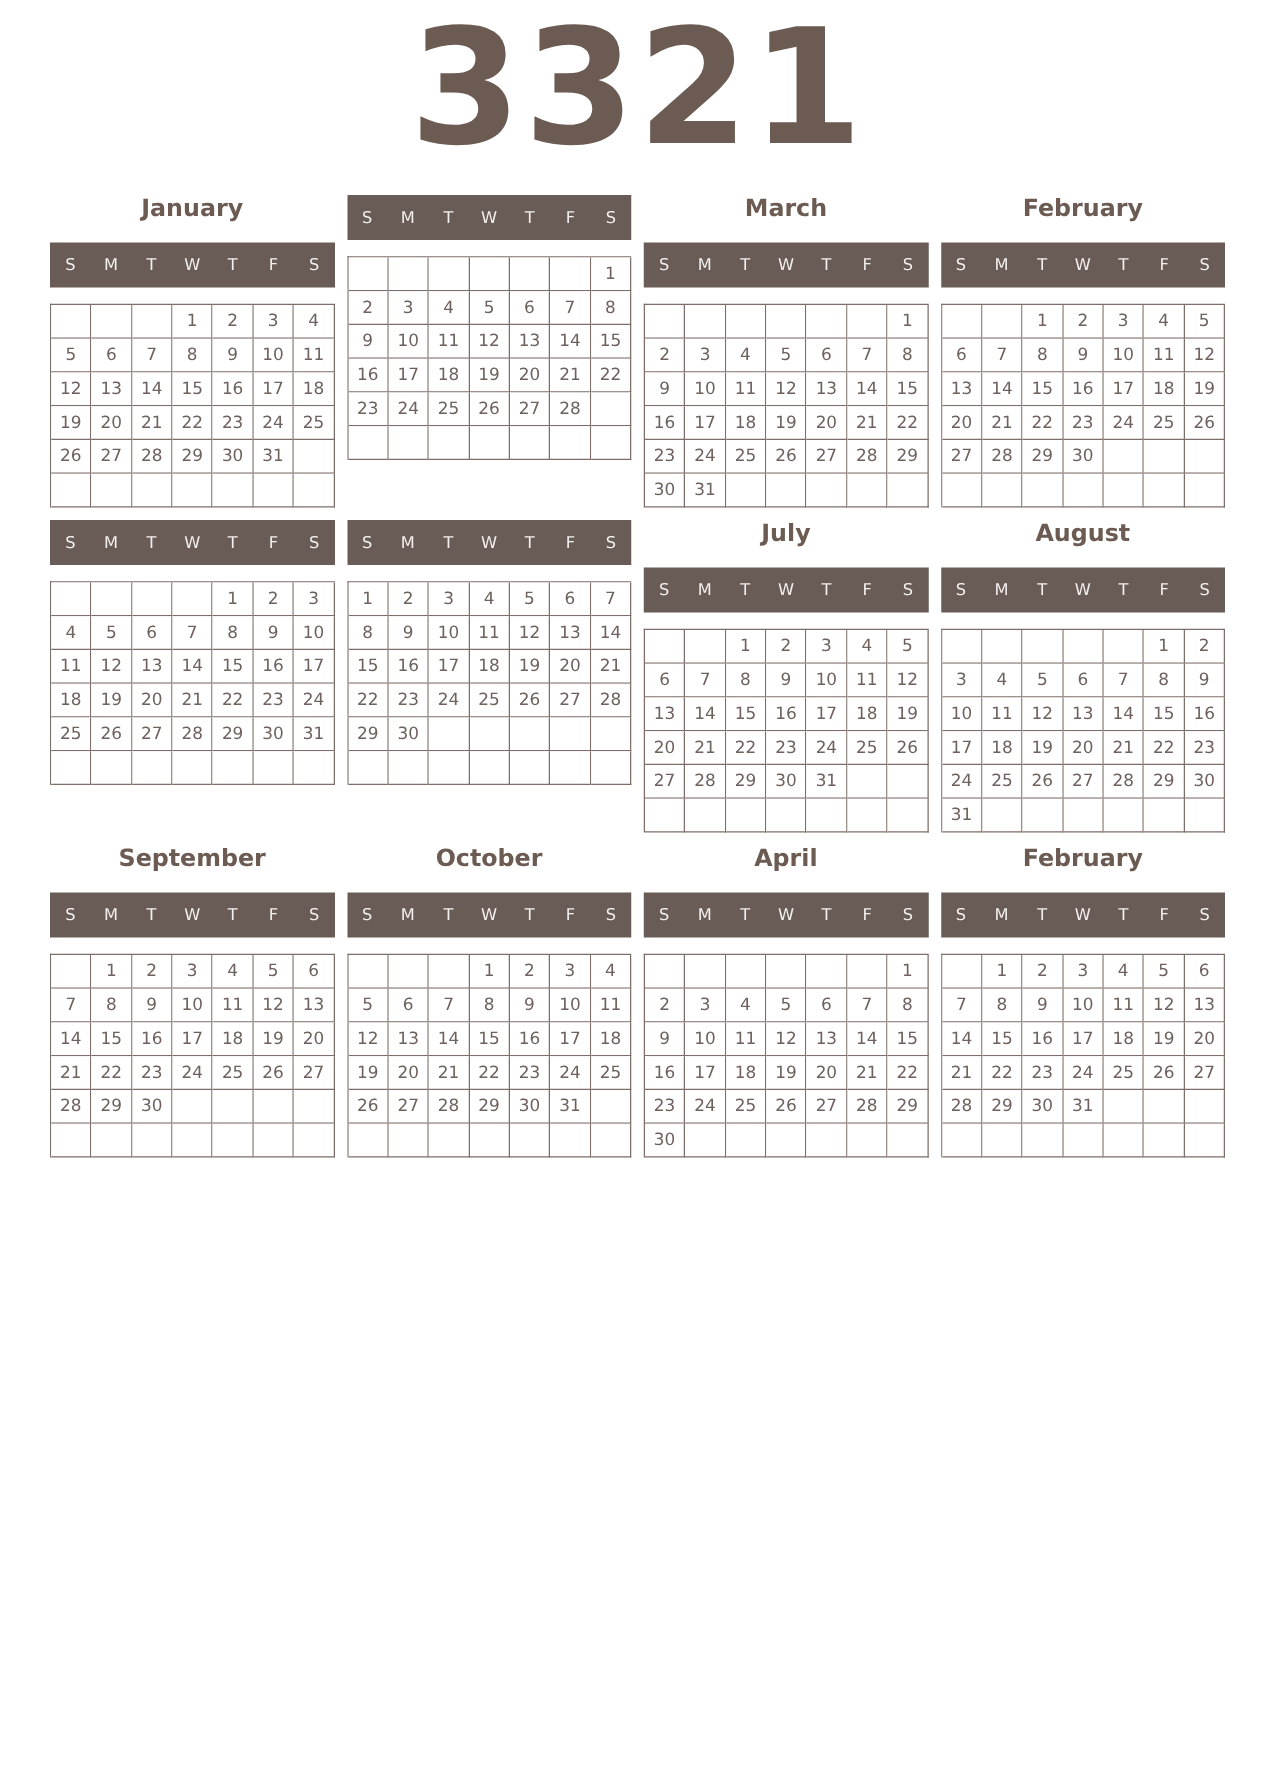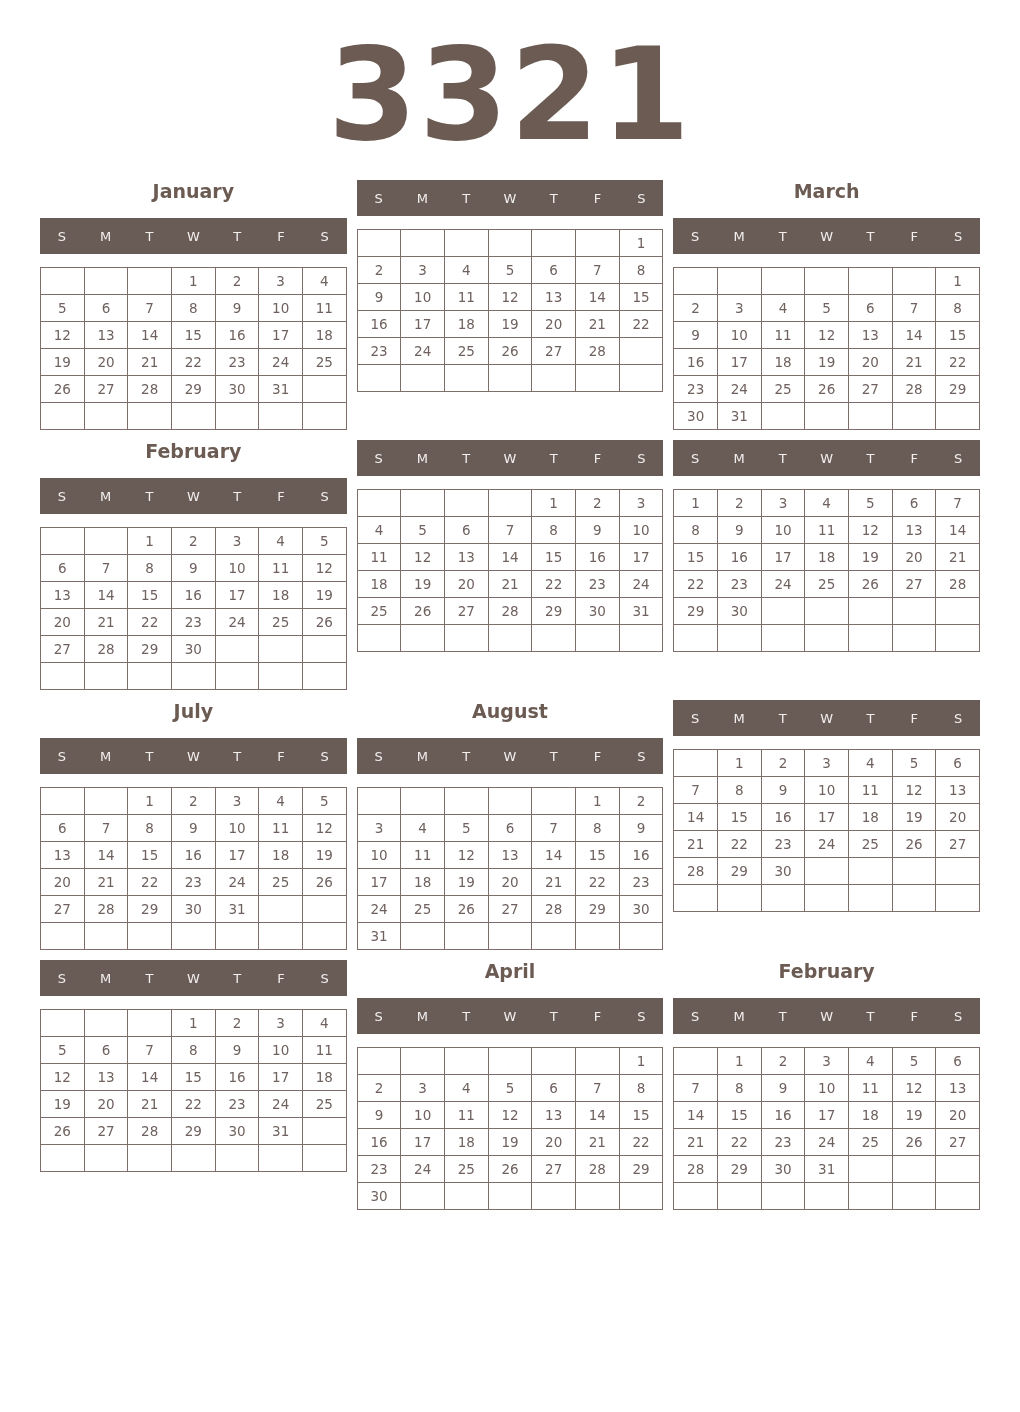--- a/index.html
+++ b/index.html
@@ -12,32 +12,32 @@
   }
   *{box-sizing:border-box;}
   html,body{margin:0;padding:0;}
   body{
     width:1020px;height:1412px;
     background:var(--page-bg);
     font-family:"DejaVu Sans","Liberation Sans",sans-serif;
     overflow:hidden;
   }
   .year-title{
-    margin:28px 0 0;
+    margin:4px 0 0;
     text-align:center;
     font-size:128px;
     line-height:1.05;
     font-weight:bold;
     color:var(--heading-text);
     letter-spacing:2px;
   }
   .months-grid{
     margin:18px 40px 0;
     display:grid;
-    grid-template-columns:repeat(3,1fr);
+    grid-template-columns:repeat(4,1fr);
     column-gap:20px;
     row-gap:22px;
     gap:10px;
   }
   .month{display:block;}
   .month-name{
     margin:0 0 16px;
     line-height:22px;
     text-align:center;
     font-size:19px;
@@ -528,76 +528,78 @@
         <div class="day-cell"></div>
         <div class="day-cell"></div>
         <div class="day-cell"></div>
         <div class="day-cell"></div>
         <div class="day-cell"></div>
         <div class="day-cell"></div>
       </div>
   </div>
 
   <div class="month">
-    <div class="weekday-bar">
-        <span class="wd">S</span>
-        <span class="wd">M</span>
-        <span class="wd">T</span>
-        <span class="wd">W</span>
-        <span class="wd">T</span>
-        <span class="wd">F</span>
-        <span class="wd">S</span>
-      </div>
-    <div class="day-grid">
-        <div class="day-cell"></div>
-        <div class="day-cell">1</div>
-        <div class="day-cell">2</div>
-        <div class="day-cell">3</div>
-        <div class="day-cell">4</div>
-        <div class="day-cell">5</div>
-        <div class="day-cell">6</div>
-        <div class="day-cell">7</div>
-        <div class="day-cell">8</div>
-        <div class="day-cell">9</div>
-        <div class="day-cell">10</div>
-        <div class="day-cell">11</div>
-        <div class="day-cell">12</div>
-        <div class="day-cell">13</div>
-        <div class="day-cell">14</div>
-        <div class="day-cell">15</div>
-        <div class="day-cell">16</div>
-        <div class="day-cell">17</div>
-        <div class="day-cell">18</div>
-        <div class="day-cell">19</div>
-        <div class="day-cell">20</div>
-        <div class="day-cell">21</div>
-        <div class="day-cell">22</div>
-        <div class="day-cell">23</div>
-        <div class="day-cell">24</div>
-        <div class="day-cell">25</div>
-        <div class="day-cell">26</div>
-        <div class="day-cell">27</div>
-        <div class="day-cell">28</div>
-        <div class="day-cell">29</div>
-        <div class="day-cell">30</div>
-        <div class="day-cell"></div>
-        <div class="day-cell"></div>
-        <div class="day-cell"></div>
-        <div class="day-cell"></div>
-        <div class="day-cell"></div>
-        <div class="day-cell"></div>
-        <div class="day-cell"></div>
-        <div class="day-cell"></div>
-        <div class="day-cell"></div>
-        <div class="day-cell"></div>
-        <div class="day-cell"></div>
-      </div>
-  </div>
-
-  <div class="month">
+    <h2 class="month-name">September</h2>
+    <div class="weekday-bar">
+        <span class="wd">S</span>
+        <span class="wd">M</span>
+        <span class="wd">T</span>
+        <span class="wd">W</span>
+        <span class="wd">T</span>
+        <span class="wd">F</span>
+        <span class="wd">S</span>
+      </div>
+    <div class="day-grid">
+        <div class="day-cell"></div>
+        <div class="day-cell">1</div>
+        <div class="day-cell">2</div>
+        <div class="day-cell">3</div>
+        <div class="day-cell">4</div>
+        <div class="day-cell">5</div>
+        <div class="day-cell">6</div>
+        <div class="day-cell">7</div>
+        <div class="day-cell">8</div>
+        <div class="day-cell">9</div>
+        <div class="day-cell">10</div>
+        <div class="day-cell">11</div>
+        <div class="day-cell">12</div>
+        <div class="day-cell">13</div>
+        <div class="day-cell">14</div>
+        <div class="day-cell">15</div>
+        <div class="day-cell">16</div>
+        <div class="day-cell">17</div>
+        <div class="day-cell">18</div>
+        <div class="day-cell">19</div>
+        <div class="day-cell">20</div>
+        <div class="day-cell">21</div>
+        <div class="day-cell">22</div>
+        <div class="day-cell">23</div>
+        <div class="day-cell">24</div>
+        <div class="day-cell">25</div>
+        <div class="day-cell">26</div>
+        <div class="day-cell">27</div>
+        <div class="day-cell">28</div>
+        <div class="day-cell">29</div>
+        <div class="day-cell">30</div>
+        <div class="day-cell"></div>
+        <div class="day-cell"></div>
+        <div class="day-cell"></div>
+        <div class="day-cell"></div>
+        <div class="day-cell"></div>
+        <div class="day-cell"></div>
+        <div class="day-cell"></div>
+        <div class="day-cell"></div>
+        <div class="day-cell"></div>
+        <div class="day-cell"></div>
+        <div class="day-cell"></div>
+      </div>
+  </div>
+
+  <div class="month">
+    <h2 class="month-name">October</h2>
     <div class="weekday-bar">
         <span class="wd">S</span>
         <span class="wd">M</span>
         <span class="wd">T</span>
         <span class="wd">W</span>
         <span class="wd">T</span>
         <span class="wd">F</span>
         <span class="wd">S</span>
       </div>
     <div class="day-grid">

